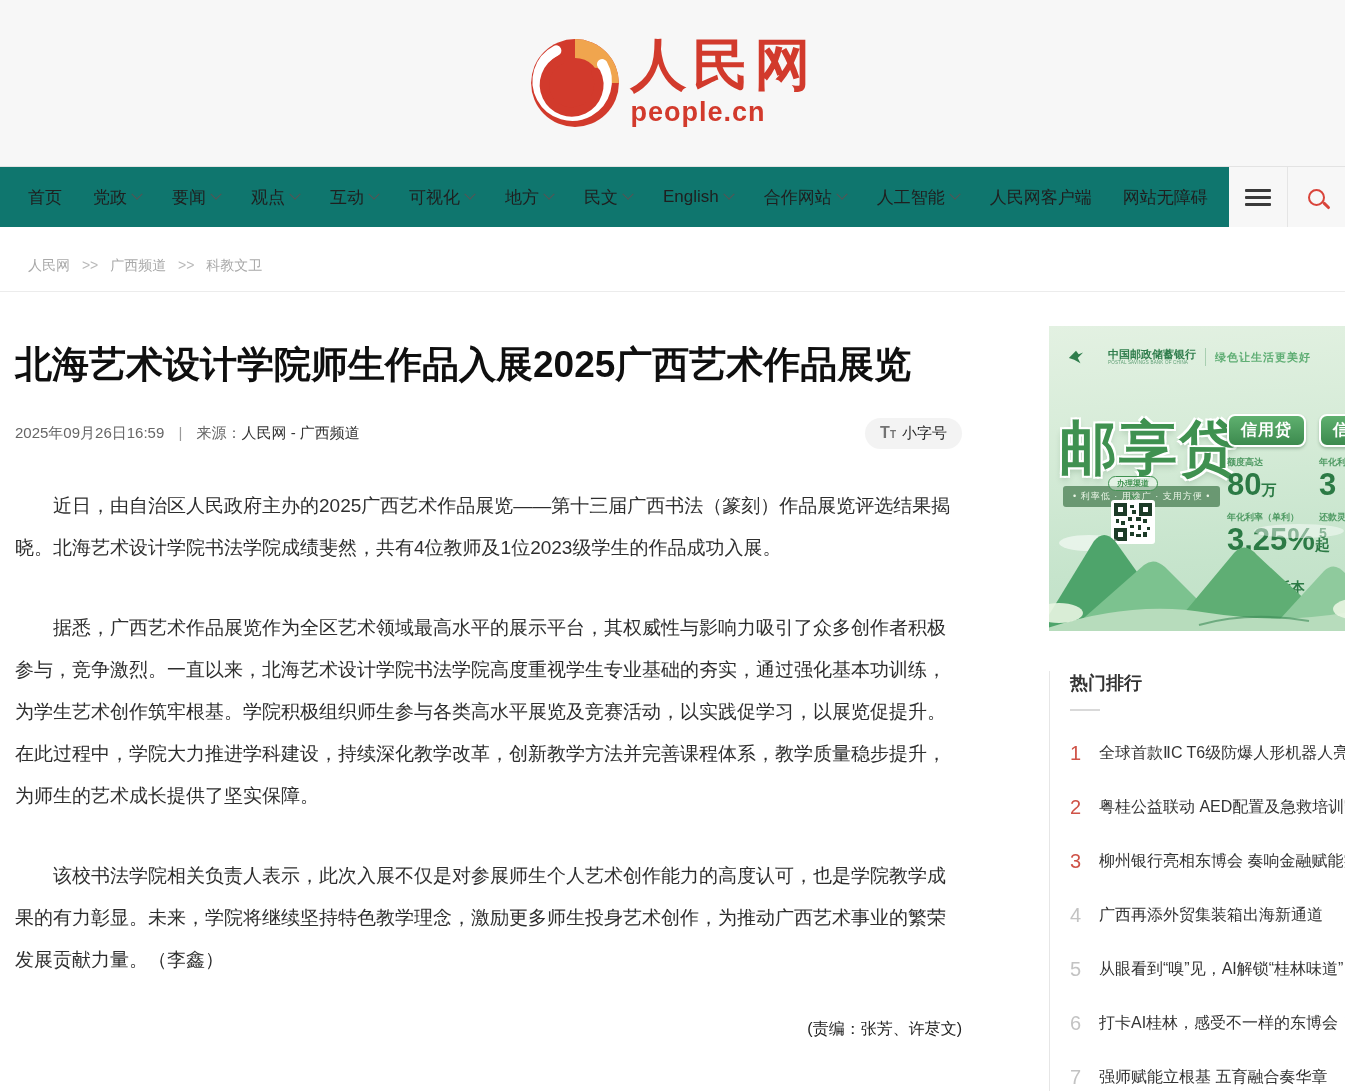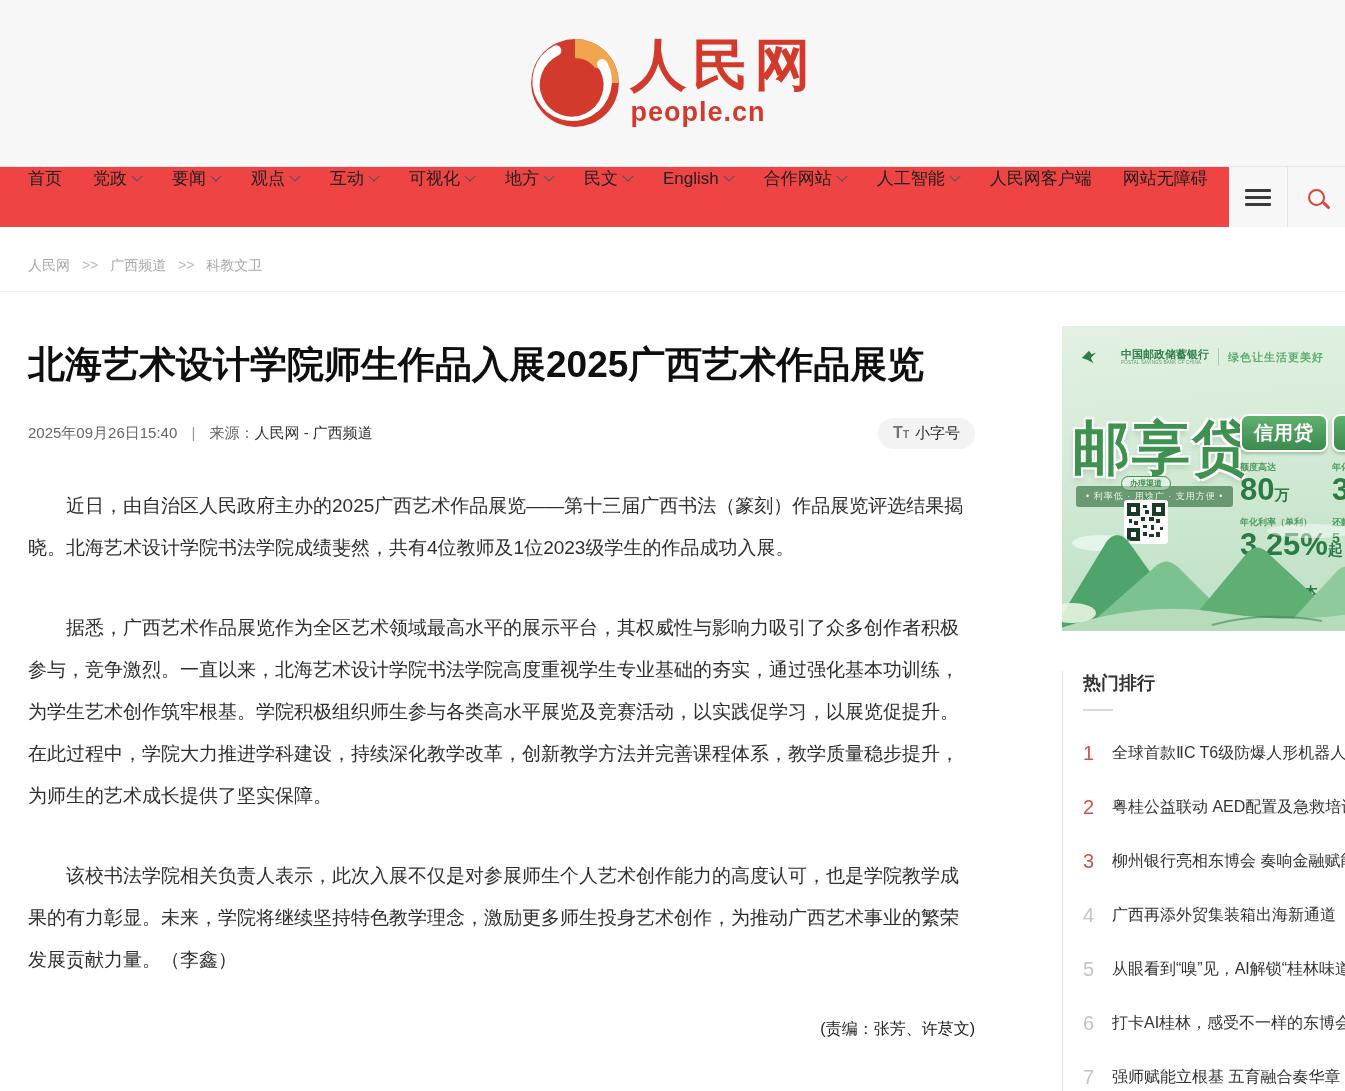--- a/index.html
+++ b/index.html
@@ -7,21 +7,21 @@
               font-family:"Liberation Sans","DejaVu Sans",sans-serif; }
 
   
   .site-header { height:167px; background:#f7f7f7; border-bottom:1px solid #e3e3e3;
                  display:flex; align-items:center; justify-content:center; }
   .logo { display:flex; align-items:flex-start; gap:10px; }
   .logo-cn { font-size:56px; font-weight:bold; color:#d23a2c; letter-spacing:6px; line-height:1; margin-top:8px;}
   .logo-sub { font-size:27px; font-weight:bold; color:#d23a2c; text-align:left; display:block; margin-top:4px; letter-spacing:1px;}
 
   
-  .nav { height:60px; background:#ef4444; display:flex; align-items:flex-start; position:relative; }
+  .nav { height:60px; background:#0f766e; display:flex; align-items:center; position:relative; }
   .nav-items { display:flex; align-items:center; gap:31px; padding-left:28px; }
   .nav-item { display:flex; align-items:center; gap:6px; font-size:17px; color:#1f1f1f;
               text-decoration:none; white-space:nowrap; cursor:pointer; }
   .caret { width:8px; height:8px; border-right:1.6px solid #555; border-bottom:1.6px solid #555;
            transform:rotate(45deg) translate(-2px,-2px); display:inline-block; }
   .nav-right { position:absolute; right:0; top:0; height:60px; display:flex; }
   .nav-icon-cell { width:58px; height:60px; display:flex; align-items:center; justify-content:center;
                    background:#f7f7f7; cursor:pointer; }
   .nav-icon-cell + .nav-icon-cell { border-left:1px solid #e5e5e5; }
   .hamburger { width:26px; }
@@ -30,21 +30,21 @@
   .search-glyph::after { content:""; position:absolute; width:9px; height:2.6px; background:#d9443a;
                          transform:rotate(45deg); right:-8px; bottom:-3px; border-radius:2px;}
 
   
   .breadcrumb { padding:30px 28px 16px; border-bottom:1px solid #ececec; font-size:14px; color:#a9a9a9; }
   .breadcrumb a { color:#a9a9a9; text-decoration:none; cursor:pointer; }
   .crumb-sep { margin:0 8px; color:#b9b9b9; }
 
   
   .content { display:flex; align-items:flex-start; }
-  .article { flex:0 0 947px; margin-left:28px; }
+  .article { flex:0 0 947px; margin-left:15px; }
   .article-title { margin-top:46px; font-size:37px; font-weight:bold; color:#0f0f0f; line-height:1.45; }
   .meta-row { margin-top:26px; display:flex; align-items:center; justify-content:space-between; }
   .meta-left { font-size:15px; color:#666; }
   .meta-sep { margin:0 10px; color:#999; }
   .meta-source-label { color:#666; }
   .meta-source { color:#333; text-decoration:none; cursor:pointer; }
   .font-size-btn { background:#f3f3f3; border:none; border-radius:16px; padding:6px 15px;
                    font-size:15px; color:#222; display:flex; align-items:center; gap:6px; cursor:pointer;
                    font-family:inherit; }
   .tt-glyph { font-weight:bold; font-size:16px; color:#737373; }
@@ -74,21 +74,21 @@
   .qr-label { display:inline-block; border:1px solid #3f9150; color:#3f9150; border-radius:8px;
               font-size:8px; padding:1px 8px; background:rgba(255,255,255,.4);font-weight:bold; }
   .qr-arrow { width:5px; height:5px; border-right:1.2px solid #3f9150; border-bottom:1.2px solid #3f9150;
               transform:rotate(45deg); margin:2px auto; }
   .qr-box { width:44px; height:44px; background:#fff; border-radius:3px; margin:2px auto 0; padding:3px; }
 
   .ad-col { position:absolute; top:88px; width:110px; }
   .ad-col1 { left:178px; }
   .ad-col2 { left:270px; }
   .ad-badge { display:inline-block; background:linear-gradient(180deg,#5fb06f,#3c8a4e); color:#fff;
-              font-size:19px; font-weight:bold; padding:4px 12px; border-radius:8px; border:2px solid #fff;
+              font-size:16px; font-weight:bold; padding:4px 12px; border-radius:8px; border:2px solid #fff;
               box-shadow:0 2px 3px rgba(40,90,50,.3); letter-spacing:1px; }
   .ad-small { font-size:9px; color:#4f9a63; font-weight:bold; margin-top:9px; }
   .ad-big { font-size:31px; font-weight:900; color:#2c7a45; line-height:1.05; }
   .ad-big small { font-size:15px; font-weight:900; }
   .ad-repay { font-size:14px; font-weight:900; color:#2c7a45; margin-top:1px; }
   .ad-note { font-size:7px; color:#58a06c; margin-top:2px; }
   .ad-mountains { position:absolute; left:0; bottom:0; width:100%; height:118px; }
 
   .hot { margin-top:40px; border-left:1px solid #e6e6e6; padding-left:20px; min-height:420px; }
   .hot-title { font-size:18px; font-weight:bold; color:#333; }
@@ -194,21 +194,21 @@
   <span class="crumb-sep">&gt;&gt;</span>
   <a>科教文卫</a>
 </div>
 
 <div class="content">
 
   <div class="article">
     <h1 class="article-title">北海艺术设计学院师生作品入展2025广西艺术作品展览</h1>
     <div class="meta-row">
       <div class="meta-left">
-        <span>2025年09月26日15:40</span>
+        <span>2025年09月26日16:59</span>
         <span class="meta-sep">|</span>
         <span class="meta-source-label">来源：</span><a class="meta-source">人民网 - 广西频道</a>
       </div>
       <button class="font-size-btn">
         <span class="tt-glyph">T<small>T</small></span>
         <span>小字号</span>
       </button>
     </div>
     <div class="article-body">
       <p>近日，由自治区人民政府主办的2025广西艺术作品展览——第十三届广西书法（篆刻）作品展览评选结果揭晓。北海艺术设计学院书法学院成绩斐然，共有4位教师及1位2023级学生的作品成功入展。</p>

